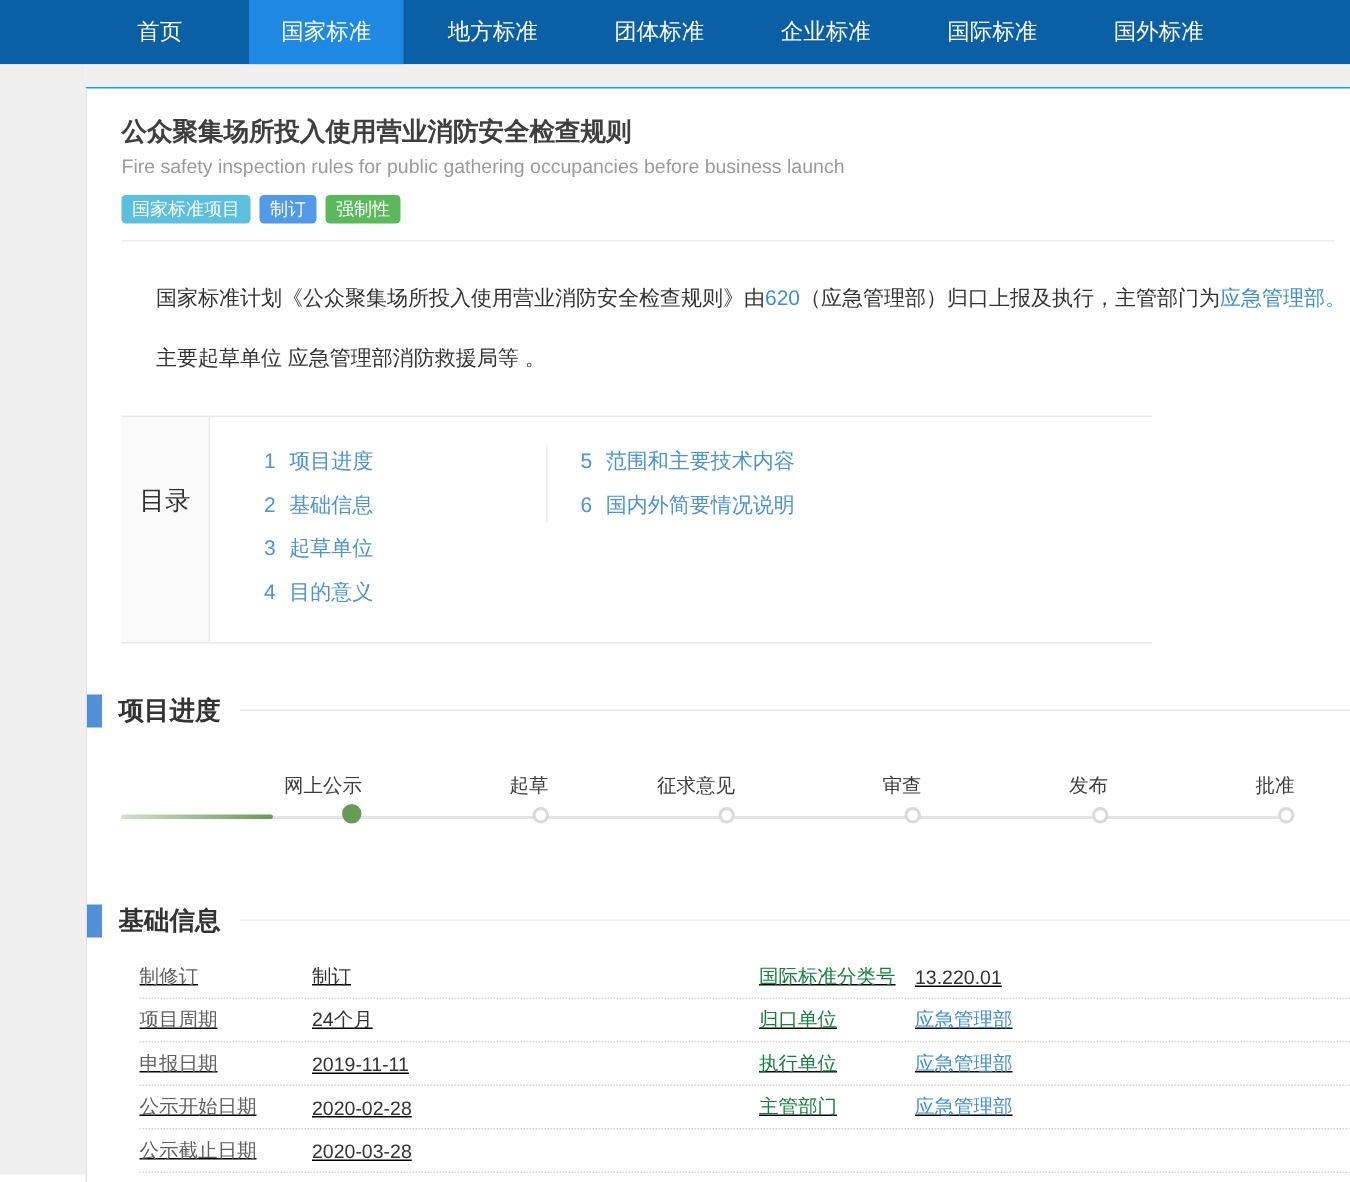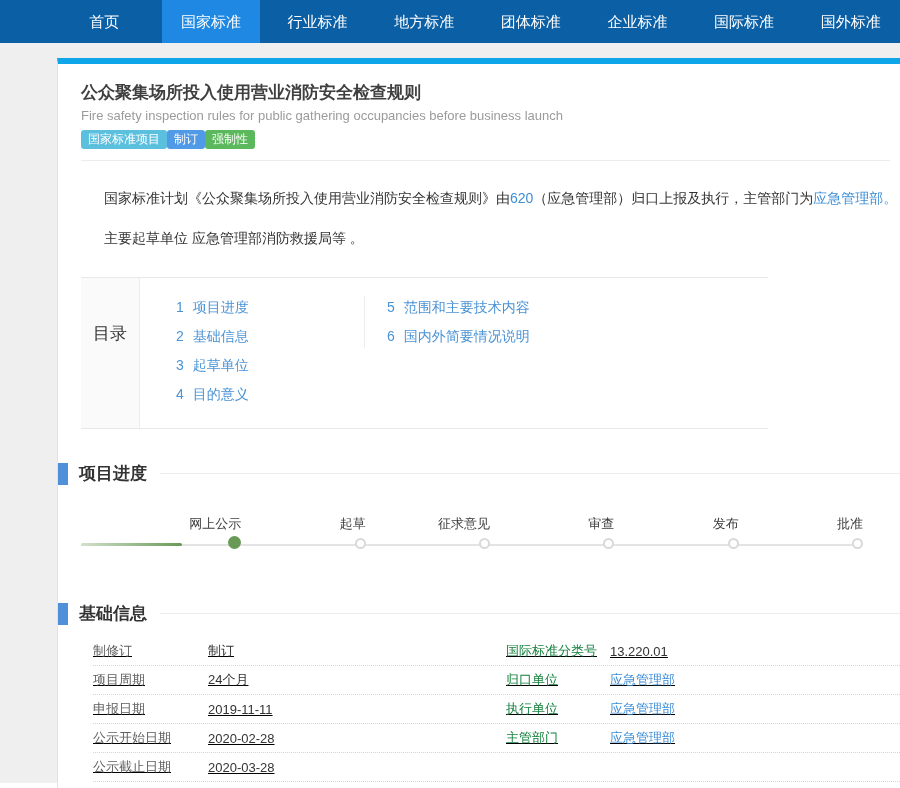--- a/index.html
+++ b/index.html
@@ -10,27 +10,27 @@
   .nav { height:43px; background:#0b5fa5; display:flex; padding-left:55px;gap:8px; }
   .nav-item { width:103px; line-height:43px; text-align:center; color:#fff;
     font-size:15px; cursor:pointer; white-space:nowrap; }
   .nav-item.active { background:#1e88e3; }
 
   
   .page { position:relative; height:745px; background:#fff; }
   .left-gray { position:absolute; left:0; top:0; width:57px; height:740px; background:#efefef; }
   .top-gray { position:absolute; left:57px; right:0; top:0; height:15px; background:#efefef; }
   .card { position:absolute; left:57px; top:15px; right:0; bottom:0; background:#fff;
-    border-left:1px solid #e2e2e2; border-top:6px solid #0ea5e9; overflow:hidden; }
+    border-left:1px solid #e2e2e2; border-top:1px solid #0ea5e9; overflow:hidden; }
 
   
   .doc-head { margin:18px 0 0 23px; }
   .doc-title { font-size:17px; font-weight:bold; color:#3f3f3f; line-height:22px; }
   .doc-subtitle { font-size:13px; color:#9b9b9b; margin-top:4px; line-height:16px; }
-  .tags { margin-top:6px; display:flex; }
+  .tags { margin-top:11px; display:flex; gap:6px; }
   .tag { font-size:12px; color:#fff; padding:2px 7px; border-radius:3px; line-height:15px; white-space:nowrap; }
   .tag-info { background:#5bc0de; }
   .tag-primary { background:#519ae8; }
   .tag-success { background:#5cb85c; }
   .head-divider { height:1px; background:#ececec; margin:11px 10px 0 23px; }
 
   
   .summary { margin:29px 0 0 46px; font-size:14px; color:#333; }
   .summary p { line-height:17px; white-space:nowrap; }
   .summary p + p { margin-top:23px; }
@@ -78,21 +78,20 @@
   .c3 { width:104px; color:#15803d; }
   .c4 { flex:1; color:#333; }
   .c4.link, .c2.link { color:#3e8ed6; cursor:pointer; }
 </style>
 </head>
 <body>
 
 <div class="nav">
   <div class="nav-item">首页</div>
   <div class="nav-item active">国家标准</div>
-  <div class="nav-item">行业标准</div>
   <div class="nav-item">地方标准</div>
   <div class="nav-item">团体标准</div>
   <div class="nav-item">企业标准</div>
   <div class="nav-item">国际标准</div>
   <div class="nav-item">国外标准</div>
 </div>
 
 <div class="page">
   <div class="left-gray"></div>
   <div class="top-gray"></div>

